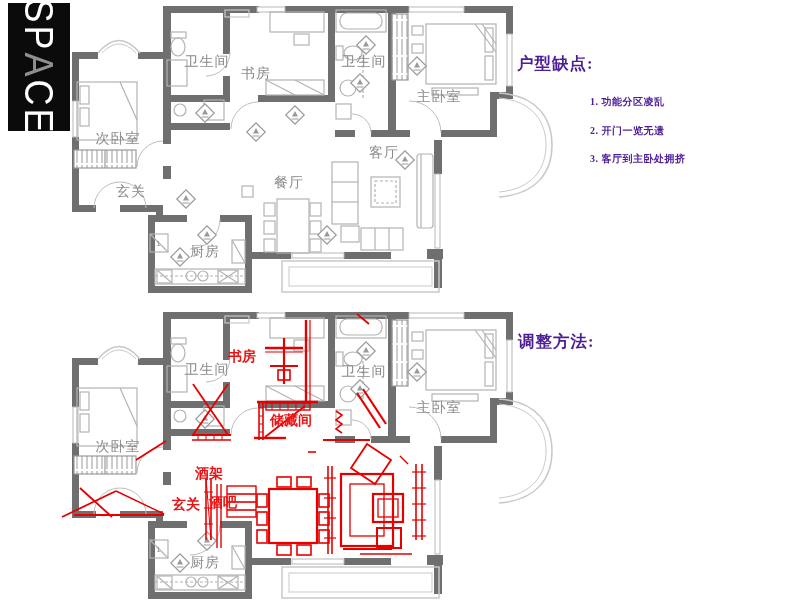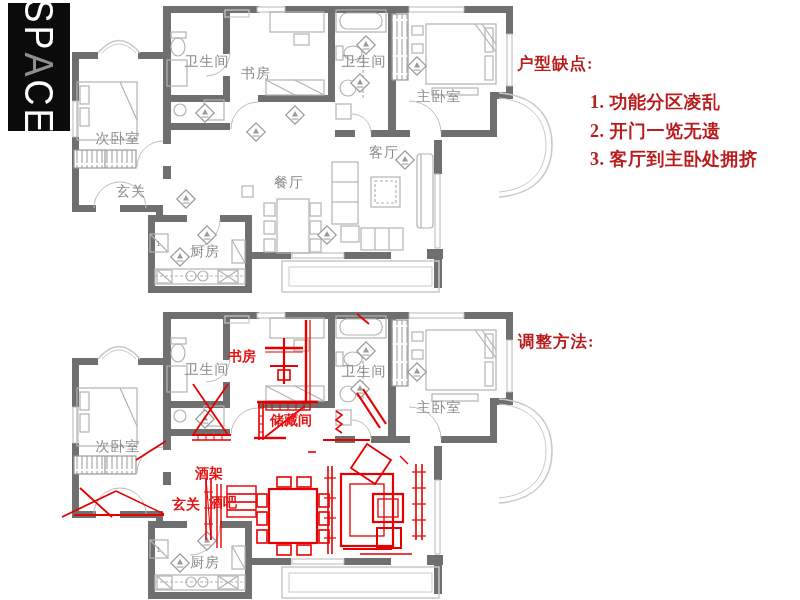--- a/index.html
+++ b/index.html
@@ -10,26 +10,26 @@
   .logo{position:absolute;left:8px;top:3px;width:62px;height:128px;background:#0b0b0b;overflow:hidden;}
   .logo-text{position:absolute;left:0;top:0;width:128px;height:62px;
              transform-origin:0 0;transform:rotate(90deg) translateY(-62px);
              display:flex;align-items:center;justify-content:center;
              color:#ffffff;font-family:"Liberation Sans",sans-serif;font-weight:100;
              font-size:36px;letter-spacing:3px;}
   .logo-letter{display:inline-block;transform:scaleY(1.15);}
   .logo-letter:nth-child(3){color:#8f8f8f;}
 
   
-  .panel{position:absolute;color:#b91c1c;font-family:"Liberation Serif",serif;font-weight:bold;}
+  .panel{position:absolute;color:#4c1d95;font-family:"Liberation Serif",serif;font-weight:bold;}
   #issues-panel{left:517px;top:53px;width:270px;}
   #methods-panel{left:518px;top:310px;width:270px;margin-top:21px;}
   .panel-title{font-size:16.5px;line-height:22px;letter-spacing:1px;white-space:nowrap;}
   .panel-items{margin:13px 0 0 73px;}
-  .panel-item{font-size:18px;line-height:28.5px;white-space:nowrap;letter-spacing:0.5px;}
+  .panel-item{font-size:10px;line-height:28.5px;white-space:nowrap;letter-spacing:0.5px;}
 
   
   .plan{position:absolute;width:500px;}
   #plan-original{left:60px;top:2px;height:300px;}
   #plan-adjusted{left:60px;top:308px;height:292px;}
   .plan svg{position:absolute;left:0;top:0;}
   .label-layer{position:absolute;left:0;top:0;width:100%;height:100%;pointer-events:none;}
   .room-label{position:absolute;transform:translate(-50%,-50%);
               font-size:14px;color:#8a8a8a;letter-spacing:1px;white-space:nowrap;
               font-family:"Liberation Sans",sans-serif;}

